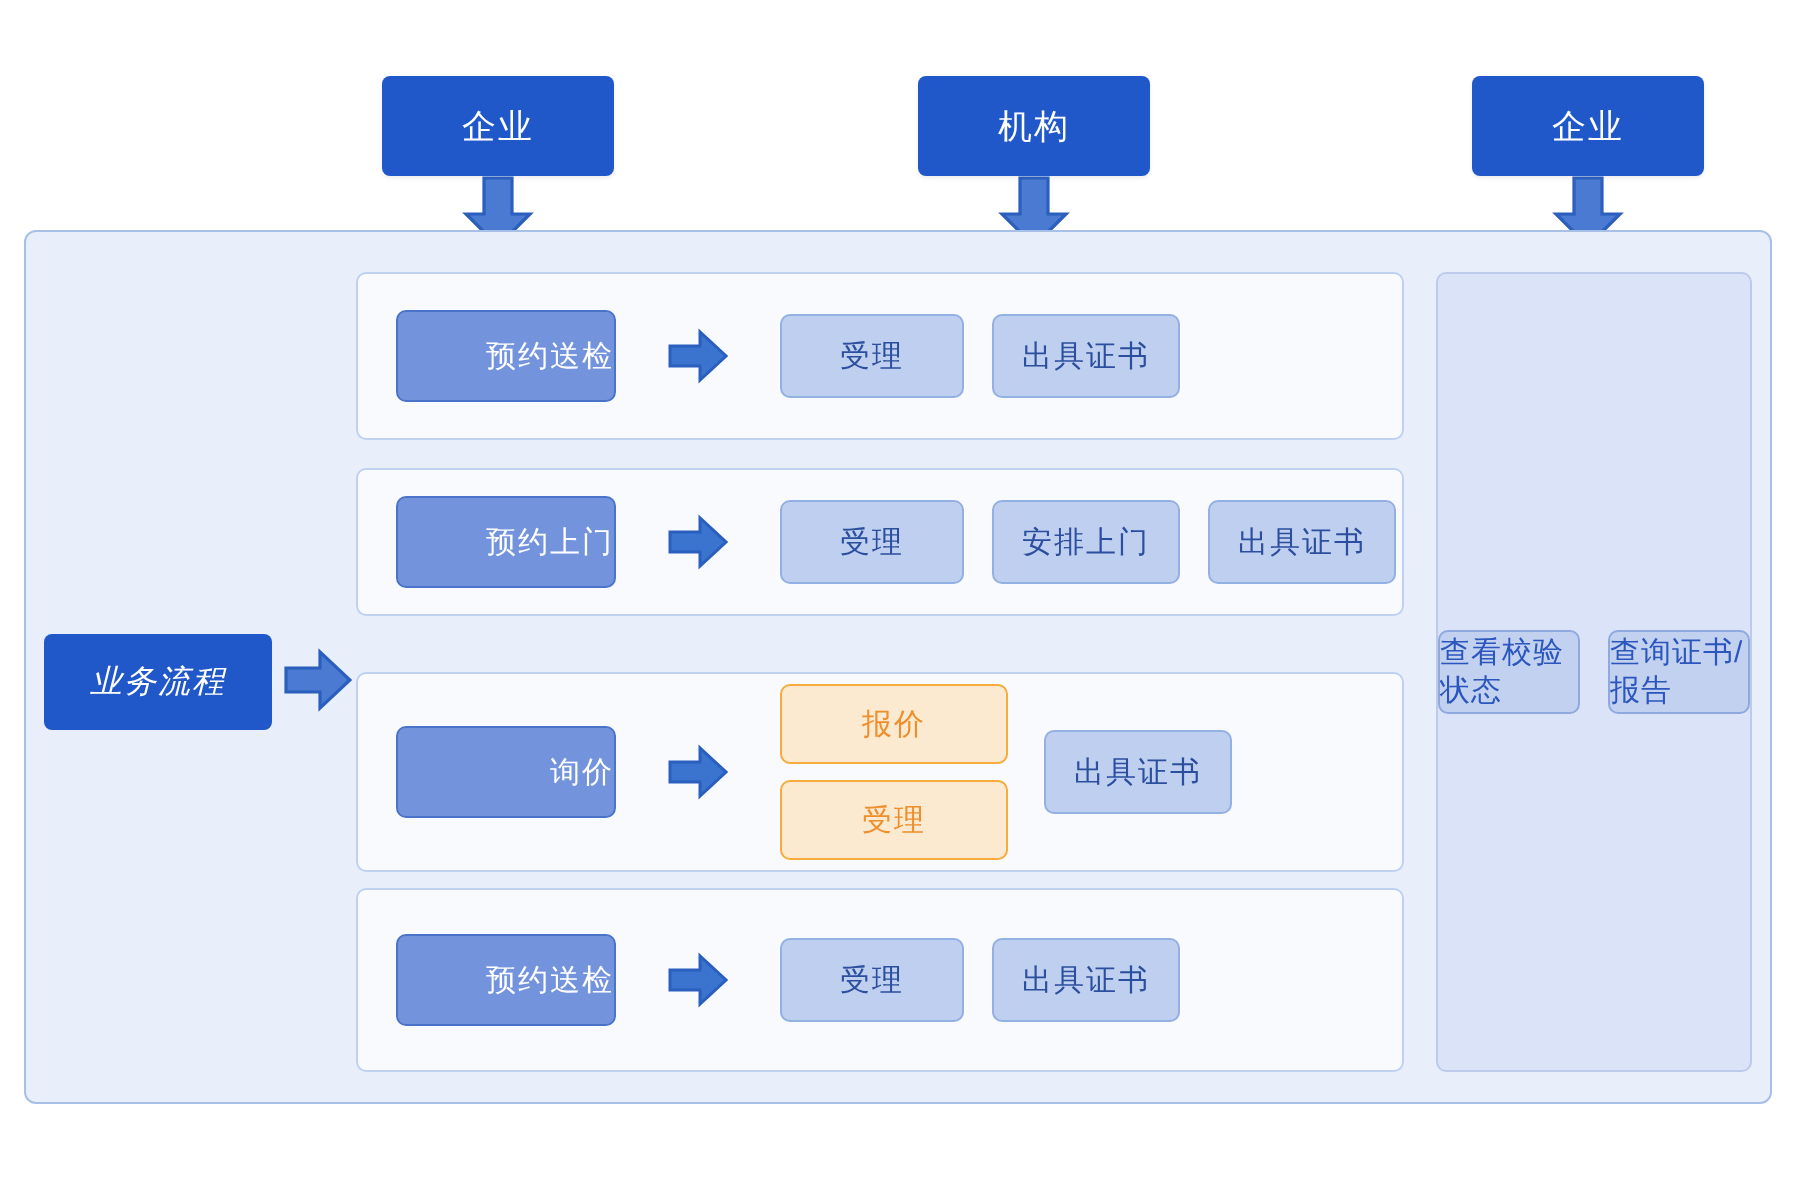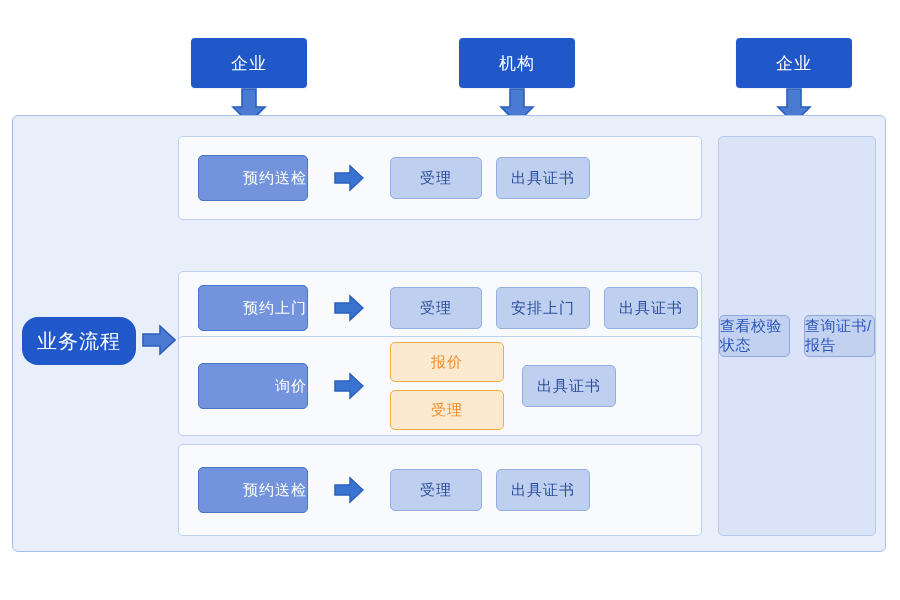--- a/index.html
+++ b/index.html
@@ -56,27 +56,28 @@
   }
 
   
   .entry-box {
     position: absolute;
     left: 22px;
     top: 317px;
     width: 114px;
     height: 48px;
     background: #2058ca;
-    border-radius: 16px;
+    border-radius: 4px;
     color: #ffffff;
-    font-size: 20px;
-    display: flex;
-    align-items: center;
-    justify-content: center;
-    letter-spacing: 1px;
+    font-size: 16px;
+    display: flex;
+    align-items: center;
+    justify-content: center;
+    letter-spacing: 1px;
+    font-style: italic;
   }
   .entry-arrow {
     position: absolute;
     left: 142px;
     top: 323px;
     width: 34px;
     height: 34px;
   }
 
   
@@ -85,21 +86,21 @@
     left: 178px;
     background: #f8fafe;
     border: 1px solid #bed1ee;
     border-radius: 5px;
     box-sizing: border-box;
     width: 524px;
     display: flex;
     align-items: center;
   }
   .row-1 { top: 136px; height: 84px; }
-  .row-2 { top: 234px; height: 74px; margin-top: 37px; }
+  .row-2 { top: 234px; height: 74px; }
   .row-3 { top: 336px; height: 100px; }
   .row-4 { top: 444px; height: 92px; }
 
   .row-inner {
     display: flex;
     align-items: center;
     padding-left: 19px;
     width: 100%;
     box-sizing: border-box;
   }

